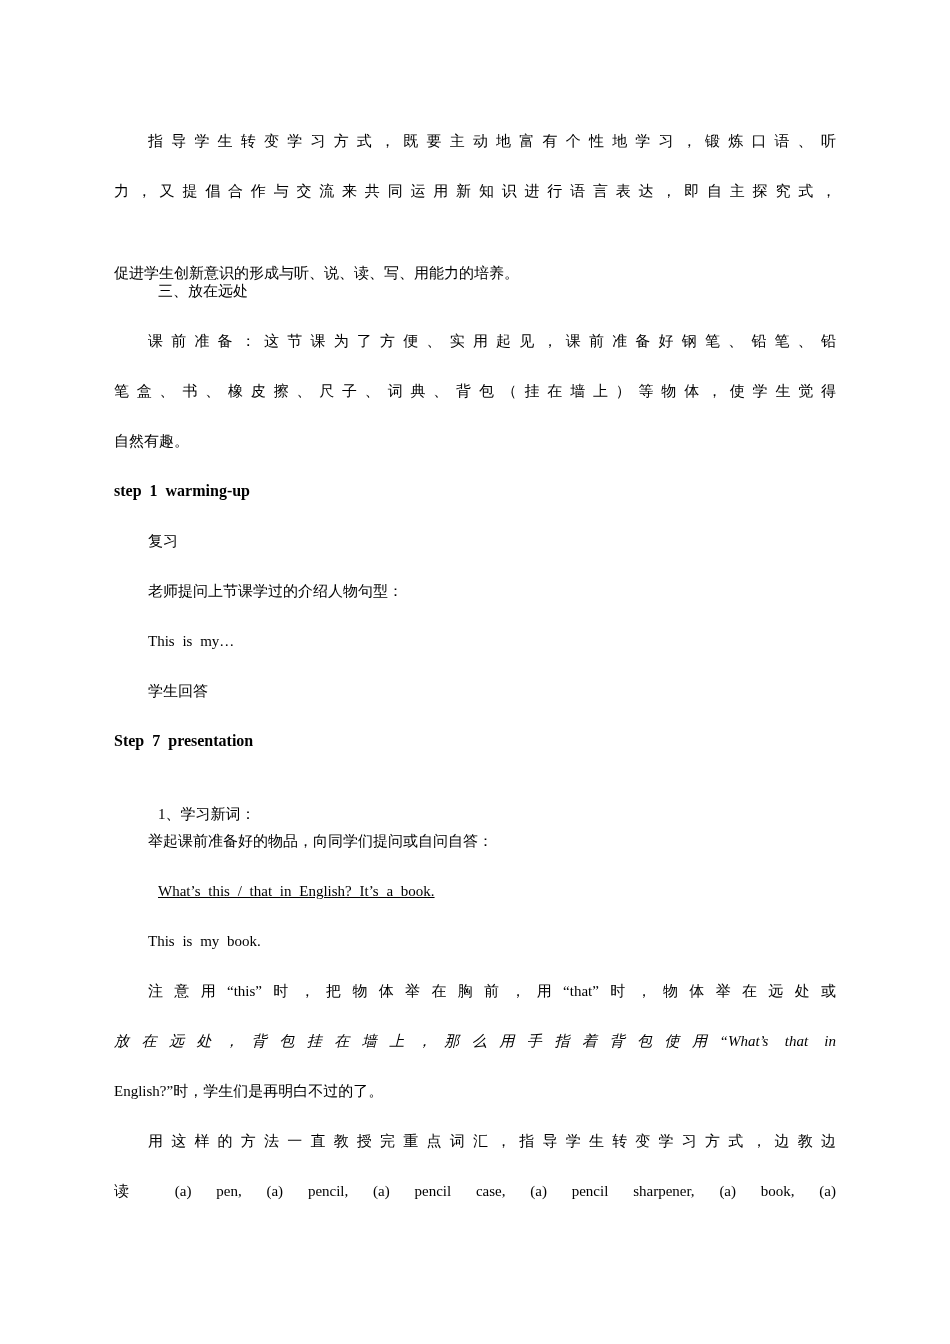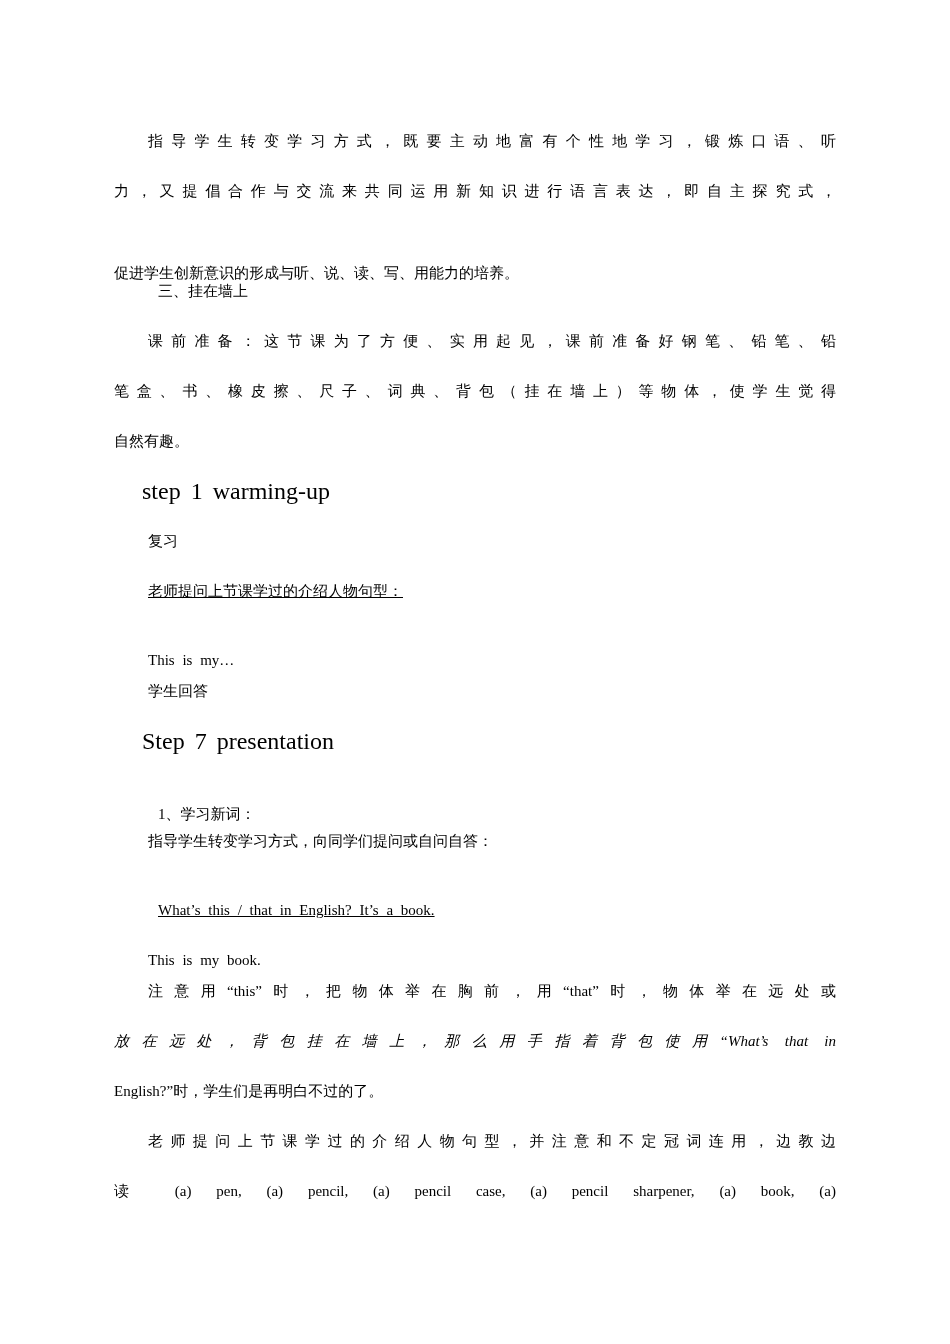--- a/index.html
+++ b/index.html
@@ -28,57 +28,55 @@
       font-size: 15px;
       line-height: 30px;
       white-space: nowrap;
     }
     .justify {
       width: 722px;
       text-align: justify;
       text-align-last: justify;
     }
     .bold {
-      font-weight: normal;
-      font-size: 24px;
+      font-weight: bold;
+      font-size: 16px;
       word-spacing: 4px;
-      margin-left: 28px;
     }
     .en {
       word-spacing: 4px;
-      margin-top: 19px;
     }
   </style>
 </head>
 <body>
 
 <div class="page">
 
   <div class="line justify" style="top:126px; left:34px; width:688px;">指导学生转变学习方式，既要主动地富有个性地学习，锻炼口语、听</div>
   <div class="line justify" style="top:176px;">力，又提倡合作与交流来共同运用新知识进行语言表达，即自主探究式，</div>
   <div class="line" style="top:226px;margin-top:32px;">促进学生创新意识的形成与听、说、读、写、用能力的培养。</div>
 
-  <div class="line" style="top:276px; left:44px;">三、挂在墙上</div>
+  <div class="line" style="top:276px; left:44px;">三、放在远处</div>
 
   <div class="line justify" style="top:326px; left:34px; width:688px;">课前准备：这节课为了方便、实用起见，课前准备好钢笔、铅笔、铅</div>
   <div class="line justify" style="top:376px;">笔盒、书、橡皮擦、尺子、词典、背包（挂在墙上）等物体，使学生觉得</div>
   <div class="line" style="top:426px;">自然有趣。</div>
 
   <div class="line bold" style="top:476px;">step  1  warming-up</div>
   <div class="line" style="top:526px; left:34px;text-align:center;">复习</div>
-  <div class="line" style="top:576px; left:34px;text-decoration:underline;">老师提问上节课学过的介绍人物句型：</div>
+  <div class="line" style="top:576px; left:34px;">老师提问上节课学过的介绍人物句型：</div>
   <div class="line en" style="top:626px; left:34px;">This  is  my…</div>
   <div class="line" style="top:676px; left:34px;">学生回答</div>
 
   <div class="line bold" style="top:726px;">Step  7  presentation</div>
   <div class="line" style="top:776px; left:44px;margin-top:23px;">1、学习新词：</div>
-  <div class="line" style="top:826px; left:34px;">指导学生转变学习方式，向同学们提问或自问自答：</div>
+  <div class="line" style="top:826px; left:34px;">举起课前准备好的物品，向同学们提问或自问自答：</div>
   <div class="line en" style="top:876px; left:44px;text-decoration:underline;">What’s  this  /  that  in  English?  It’s  a  book.</div>
   <div class="line en" style="top:926px; left:34px;">This  is  my  book.</div>
 
   <div class="line justify" style="top:976px; left:34px; width:688px;">注意用“this”时，把物体举在胸前，用“that”时，物体举在远处或</div>
   <div class="line justify" style="top:1026px;font-style:italic;">放在远处，背包挂在墙上，那么用手指着背包使用“What’s that in</div>
   <div class="line" style="top:1076px;">English?”时，学生们是再明白不过的了。</div>
 
-  <div class="line justify" style="top:1126px; left:34px; width:688px;">老师提问上节课学过的介绍人物句型，并注意和不定冠词连用，边教边</div>
+  <div class="line justify" style="top:1126px; left:34px; width:688px;">用这样的方法一直教授完重点词汇，指导学生转变学习方式，边教边</div>
   <div class="line justify" style="top:1176px;">读 (a) pen, (a) pencil, (a) pencil case, (a) pencil sharpener, (a) book, (a)</div>
 
 </div>
 
 </body></html>

